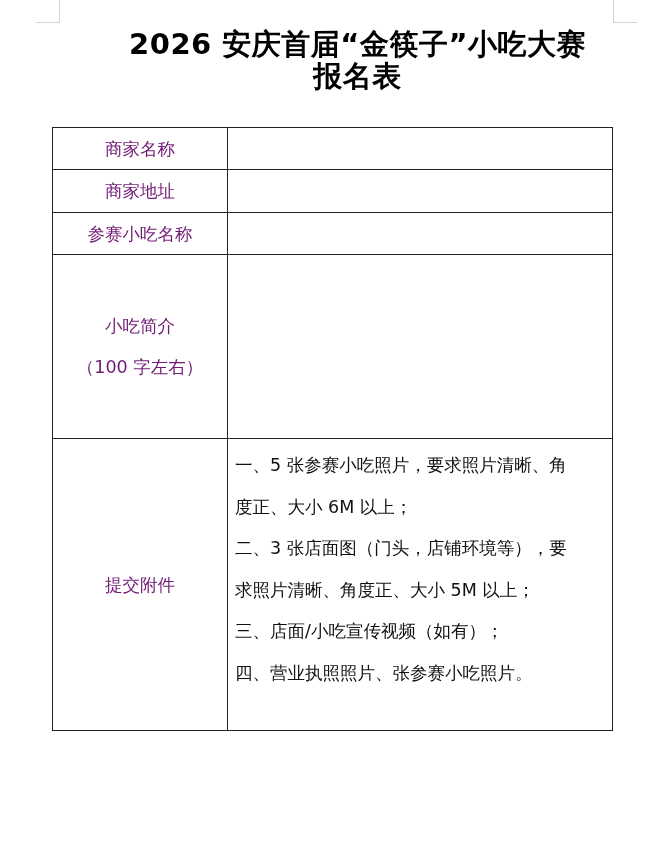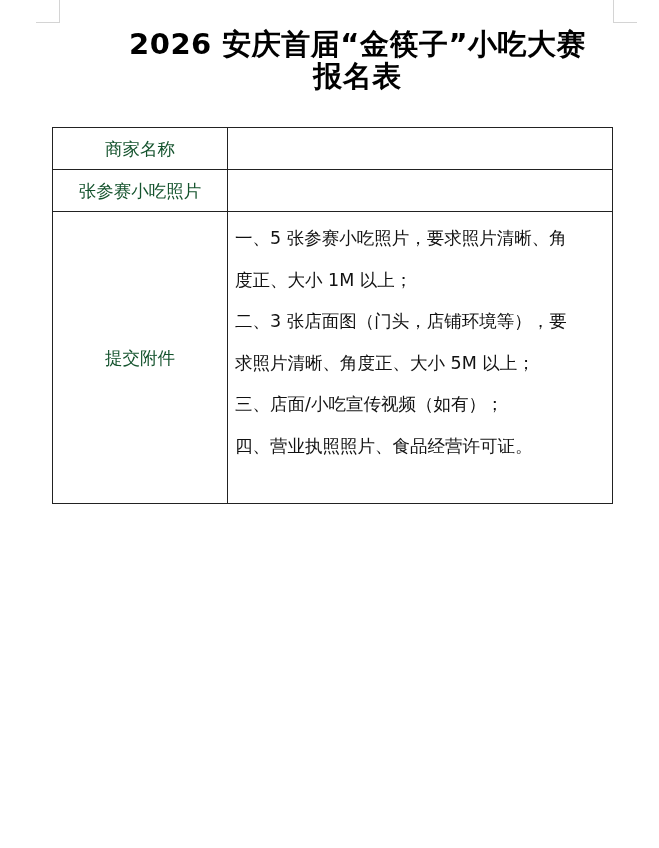--- a/index.html
+++ b/index.html
@@ -14,21 +14,21 @@
     position: absolute; left: 0; width: 659px; text-align: center;
     font-weight: bold; font-size: 29px; line-height: 40px; color: #000; letter-spacing: 0.5px; padding-left: 28px;
   }
   .title-1 { top: 24px; }
   .title-2 { top: 56px; }
   table.form {
     position: absolute; left: 52px; top: 127px; width: 560px;
     border-collapse: collapse; table-layout: fixed; font-size: 17.5px;
   }
   table.form td { border: 1.5px solid #222; padding: 0; vertical-align: middle; }
-  td.label { text-align: center; color: #14532d; }
+  td.label { text-align: center; color: #701a75; }
   td.field { background: #fff; }
   .label-line { display: block; line-height: 41px; }
   .attach { padding: 6px 0 0 7px !important; vertical-align: top !important; }
   .attach-line { line-height: 41.5px; font-size: 17.5px; color: #111; white-space: nowrap; }
 </style>
 </head>
 <body>
 
 <div class="corner corner-left"></div>
 <div class="corner corner-right"></div>
@@ -41,29 +41,40 @@
     <col style="width:175px">
     <col style="width:105px">
     <col style="width:97px">
     <col style="width:183px">
   </colgroup>
   <tbody>
       <tr style="height:42px">
     <td class="label">商家名称</td>
     <td class="field" colspan="3"></td>
   </tr>
+  <tr style="height:43px">
+    <td class="label">商家地址</td>
+    <td class="field" colspan="3"></td>
+  </tr>
   <tr style="height:42px">
-    <td class="label">张参赛小吃照片</td>
+    <td class="label">参赛小吃名称</td>
+    <td class="field" colspan="3"></td>
+  </tr>
+  <tr style="height:184px">
+    <td class="label">
+      <span class="label-line">小吃简介</span>
+      <span class="label-line">（100 字左右）</span>
+    </td>
     <td class="field" colspan="3"></td>
   </tr>
   <tr style="height:292px">
     <td class="label">提交附件</td>
     <td class="attach" colspan="3">
       <div class="attach-line">一、5 张参赛小吃照片，要求照片清晰、角</div>
-      <div class="attach-line">度正、大小 1M 以上；</div>
+      <div class="attach-line">度正、大小 6M 以上；</div>
       <div class="attach-line">二、3 张店面图（门头，店铺环境等），要</div>
       <div class="attach-line">求照片清晰、角度正、大小 5M 以上；</div>
       <div class="attach-line">三、店面/小吃宣传视频（如有）；</div>
-      <div class="attach-line">四、营业执照照片、食品经营许可证。</div>
+      <div class="attach-line">四、营业执照照片、张参赛小吃照片。</div>
     </td>
   </tr>
 </tbody>
   </table>
 
 </body></html>

